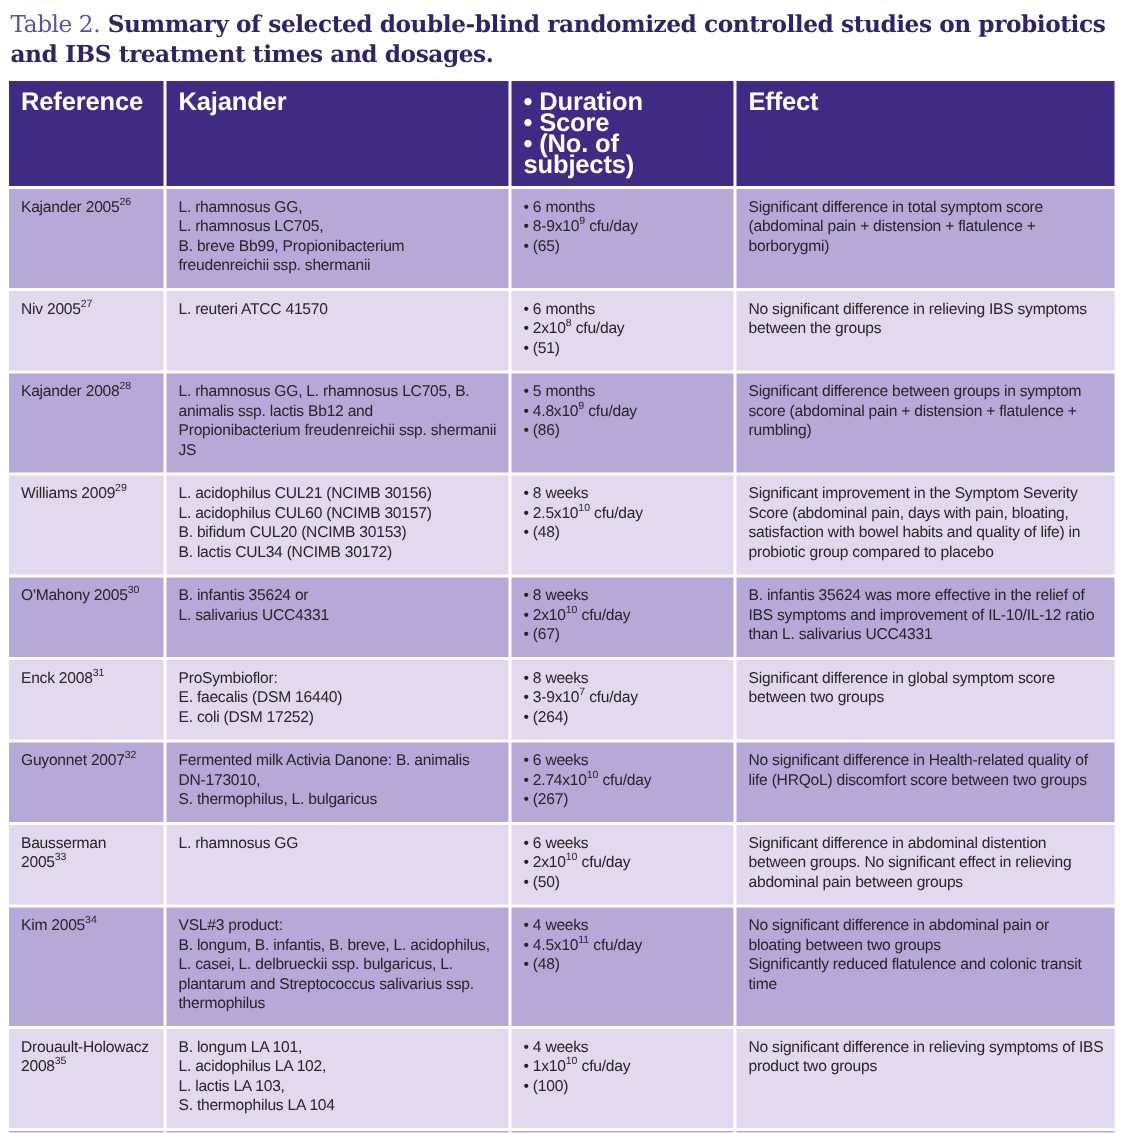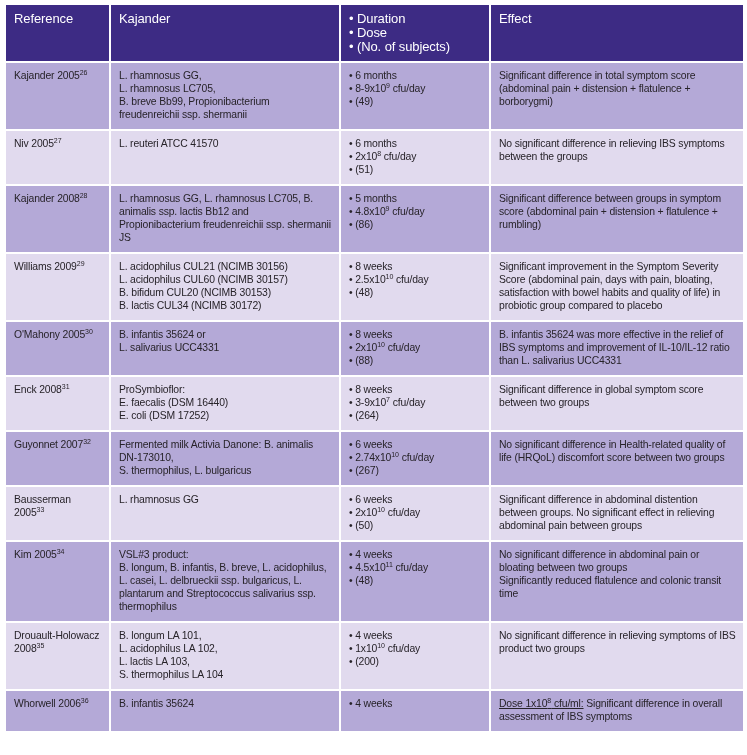--- a/index.html
+++ b/index.html
@@ -19,62 +19,63 @@
   table{
     border-collapse:separate;border-spacing:2px;
     table-layout:fixed;width:741px;margin-left:1px;
   }
   col.c-ref{width:103px;}
   col.c-prob{width:228px;}
   col.c-dose{width:148px;}
   col.c-eff{width:252px;}
   th{
     background:var(--header-bg,#3d2b84);color:#ffffff;
-    font-size:13px;font-weight:normal;text-align:left;vertical-align:top;
+    font-size:17px;font-weight:bold;text-align:left;vertical-align:top;
     padding:7px 8px;line-height:14px;white-space:pre-line;letter-spacing:-0.1px;
   }
   td{
     font-size:10.4px;line-height:13px;vertical-align:top;
     padding:6px 7px 8px 8px;color:#272329;white-space:pre-wrap;
     letter-spacing:-0.15px;
   }
   tr.odd td{background:var(--row-odd,#b4a9d7);}
   tr.even td{background:var(--row-even,#e1daee);}
   sup{font-size:7px;line-height:0;vertical-align:super;letter-spacing:0;}
   .u{text-decoration:underline;}
 </style>
 </head>
 <body>
 
 <div class="page">
+  <div class="title"><span class="t-label">Table 2.</span><span> Summary of selected double-blind randomized controlled studies on probiotics and IBS treatment times and dosages.</span></div>
 
   <table>
     <colgroup>
       <col class="c-ref">
         <col class="c-prob">
         <col class="c-dose">
         <col class="c-eff">
     </colgroup>
     <thead>
       <tr>
         <th>Reference</th>
         <th>Kajander</th>
         <th>• Duration
-• Dose
+• Score
 • (No. of subjects)</th>
         <th>Effect</th>
       </tr>
     </thead>
     <tbody>
         <tr class="odd">
           <td>Kajander 2005<sup>26</sup></td>
           <td>L. rhamnosus GG,
 L. rhamnosus LC705,
 B. breve Bb99, Propionibacterium freudenreichii ssp. shermanii</td>
-          <td><div>• 6 months</div><div>• 8-9x10<sup>9</sup> cfu/day</div><div>• (49)</div></td>
+          <td><div>• 6 months</div><div>• 8-9x10<sup>9</sup> cfu/day</div><div>• (65)</div></td>
           <td><span>Significant difference in total symptom score (abdominal pain + distension + flatulence + borborygmi)</span></td>
         </tr>
         <tr class="even">
           <td>Niv 2005<sup>27</sup></td>
           <td>L. reuteri ATCC 41570</td>
           <td><div>• 6 months</div><div>• 2x10<sup>8</sup> cfu/day</div><div>• (51)</div></td>
           <td><span>No significant difference in relieving IBS symptoms between the groups</span></td>
         </tr>
         <tr class="odd">
           <td>Kajander 2008<sup>28</sup></td>
@@ -88,21 +89,21 @@
 L. acidophilus CUL60 (NCIMB 30157)
 B. bifidum CUL20 (NCIMB 30153)
 B. lactis CUL34 (NCIMB 30172)</td>
           <td><div>• 8 weeks</div><div>• 2.5x10<sup>10</sup> cfu/day</div><div>• (48)</div></td>
           <td><span>Significant improvement in the Symptom Severity Score (abdominal pain, days with pain, bloating, satisfaction with bowel habits and quality of life) in probiotic group compared to placebo</span></td>
         </tr>
         <tr class="odd">
           <td>O'Mahony 2005<sup>30</sup></td>
           <td>B. infantis 35624 or
 L. salivarius UCC4331</td>
-          <td><div>• 8 weeks</div><div>• 2x10<sup>10</sup> cfu/day</div><div>• (88)</div></td>
+          <td><div>• 8 weeks</div><div>• 2x10<sup>10</sup> cfu/day</div><div>• (67)</div></td>
           <td><span>B. infantis 35624 was more effective in the relief of IBS symptoms and improvement of IL-10/IL-12 ratio than L. salivarius UCC4331</span></td>
         </tr>
         <tr class="even">
           <td>Enck 2008<sup>31</sup></td>
           <td>ProSymbioflor:
 E. faecalis (DSM 16440)
 E. coli (DSM 17252)</td>
           <td><div>• 8 weeks</div><div>• 3-9x10<sup>7</sup> cfu/day</div><div>• (264)</div></td>
           <td><span>Significant difference in global symptom score between two groups</span></td>
         </tr>
@@ -126,21 +127,21 @@
           <td><div>• 4 weeks</div><div>• 4.5x10<sup>11</sup> cfu/day</div><div>• (48)</div></td>
           <td><span>No significant difference in abdominal pain or bloating between two groups
 Significantly reduced flatulence and colonic transit time</span></td>
         </tr>
         <tr class="even">
           <td>Drouault-Holowacz 2008<sup>35</sup></td>
           <td>B. longum LA 101,
 L. acidophilus LA 102,
 L. lactis LA 103,
 S. thermophilus LA 104</td>
-          <td><div>• 4 weeks</div><div>• 1x10<sup>10</sup> cfu/day</div><div>• (200)</div></td>
+          <td><div>• 4 weeks</div><div>• 1x10<sup>10</sup> cfu/day</div><div>• (100)</div></td>
           <td><span>No significant difference in relieving symptoms of IBS product two groups</span></td>
         </tr>
         <tr class="odd">
           <td>Whorwell 2006<sup>36</sup></td>
           <td>B. infantis 35624</td>
           <td><div>• 4 weeks</div></td>
           <td><span class="u">Dose 1x10<sup>8</sup> cfu/ml:</span><span> Significant difference in overall assessment of IBS symptoms
 </span></td>
         </tr>
       </tbody>

